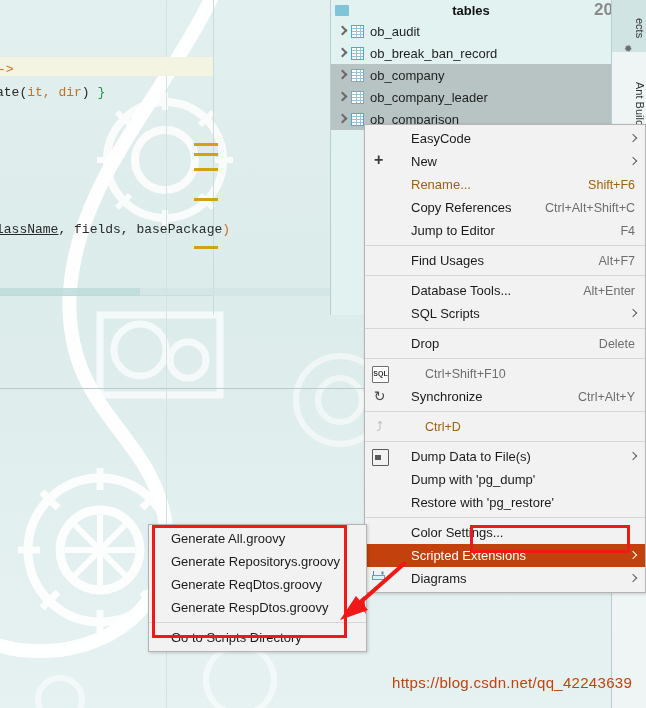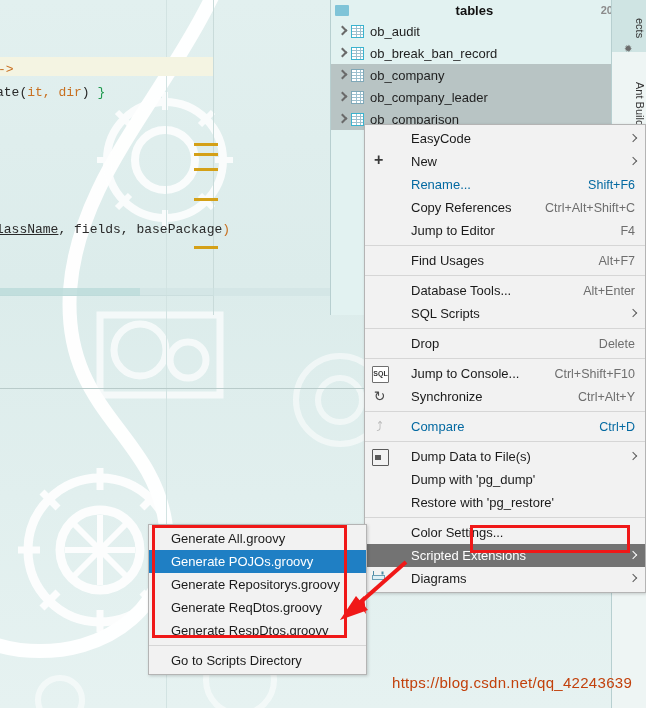--- a/index.html
+++ b/index.html
@@ -71,21 +71,21 @@
     content:"";position:absolute;top:0;bottom:0;left:4px;width:1px;background:#9dc0ce;
     box-shadow:4px 0 0 #9dc0ce;
   }
   .tbl-icon.teal{border-color:#3ab3cf;}
   #tables-head{
     position:absolute;left:0;top:0;height:20px;width:282px;display:flex;align-items:center;
     padding-left:4px;box-sizing:border-box;justify-content:space-between;
   }
   #folder-icon{width:14px;height:11px;background:#7fc4d8;margin-right:6px;border-radius:1px;}
   #tables-label{font-size:13px;font-weight:bold;color:#111;}
-  #tables-count{font-size:11px;color:#8b8b8b;margin-left:7px;font-weight:bold;}
+  #tables-count{font-size:17px;color:#8b8b8b;margin-left:7px;font-weight:bold;}
 
   
   #rail{
     position:absolute;right:0;top:0;width:34px;height:708px;
     background:#eef5f4;border-left:1px solid #b7cfd0;
   }
   .rail-tab{
     position:absolute;left:0;width:34px;
     writing-mode:vertical-rl;text-orientation:mixed;
     font-size:11px;color:#333;text-align:center;padding-top:4px;box-sizing:border-box;
@@ -105,22 +105,22 @@
   .mi{
     position:relative;height:23px;display:flex;align-items:center;
     padding-left:46px;padding-right:10px;box-sizing:border-box;white-space:nowrap;
   }
   .mi .lbl{flex:1;}
   .mi .acc{color:#6e6e6e;font-size:12.5px;margin-left:14px;}
   .mi .arrow{
     position:absolute;right:9px;top:8px;width:5px;height:5px;
     border-right:1.6px solid #5a5a5a;border-bottom:1.6px solid #5a5a5a;transform:rotate(-45deg);
   }
-  .mi.disabled .lbl,.mi.disabled .acc{color:#0369a1;}
-  .mi.hl{background:#737373;color:#fff;}
+  .mi.disabled .lbl,.mi.disabled .acc{color:#a16207;}
+  .mi.hl{background:#c2410c;color:#fff;}
   .mi.hl .arrow{border-color:#fff;}
   .msep{height:1px;background:#d6d6d6;margin:3px 0;}
   .mi .ic{position:absolute;left:7px;top:4px;width:15px;height:15px;}
 
   
   .ic-plus:before{content:"+";position:absolute;left:2px;top:-3px;font-size:16px;color:#3a3a3a;font-weight:bold;}
   .ic-console{
     border:1px solid #6f6f6f;background:#fff;border-radius:1px;
     font-size:7px;line-height:13px;text-align:center;color:#333;font-weight:bold;
   }
@@ -318,32 +318,30 @@
       <span class="arrow"></span>
     </div>
     <div class="msep"></div>
     <div class="mi">
       <span class="lbl">Drop</span>
       <span class="acc">Delete</span>
     </div>
     <div class="msep"></div>
     <div class="mi">
       <span class="ic ic-console">SQL</span>
-      <span class="lbl">Jump to Console...</span>
       <span class="acc">Ctrl+Shift+F10</span>
     </div>
     <div class="mi">
       <span class="ic ic-sync">↻</span>
       <span class="lbl">Synchronize</span>
       <span class="acc">Ctrl+Alt+Y</span>
     </div>
     <div class="msep"></div>
     <div class="mi disabled">
       <span class="ic ic-compare">⤴</span>
-      <span class="lbl">Compare</span>
       <span class="acc">Ctrl+D</span>
     </div>
     <div class="msep"></div>
     <div class="mi">
       <span class="ic ic-save"></span>
       <span class="lbl">Dump Data to File(s)</span>
       <span class="arrow"></span>
     </div>
     <div class="mi">
       <span class="lbl">Dump with 'pg_dump'</span>
@@ -362,23 +360,20 @@
     <div class="mi">
       <span class="ic ic-diagram"></span>
       <span class="lbl">Diagrams</span>
       <span class="arrow"></span>
     </div>
   </div>
 
 <div id="submenu">
     <div class="smi">
       <span>Generate All.groovy</span>
-    </div>
-    <div class="smi hl">
-      <span>Generate POJOs.groovy</span>
     </div>
     <div class="smi">
       <span>Generate Repositorys.groovy</span>
     </div>
     <div class="smi">
       <span>Generate ReqDtos.groovy</span>
     </div>
     <div class="smi">
       <span>Generate RespDtos.groovy</span>
     </div>

